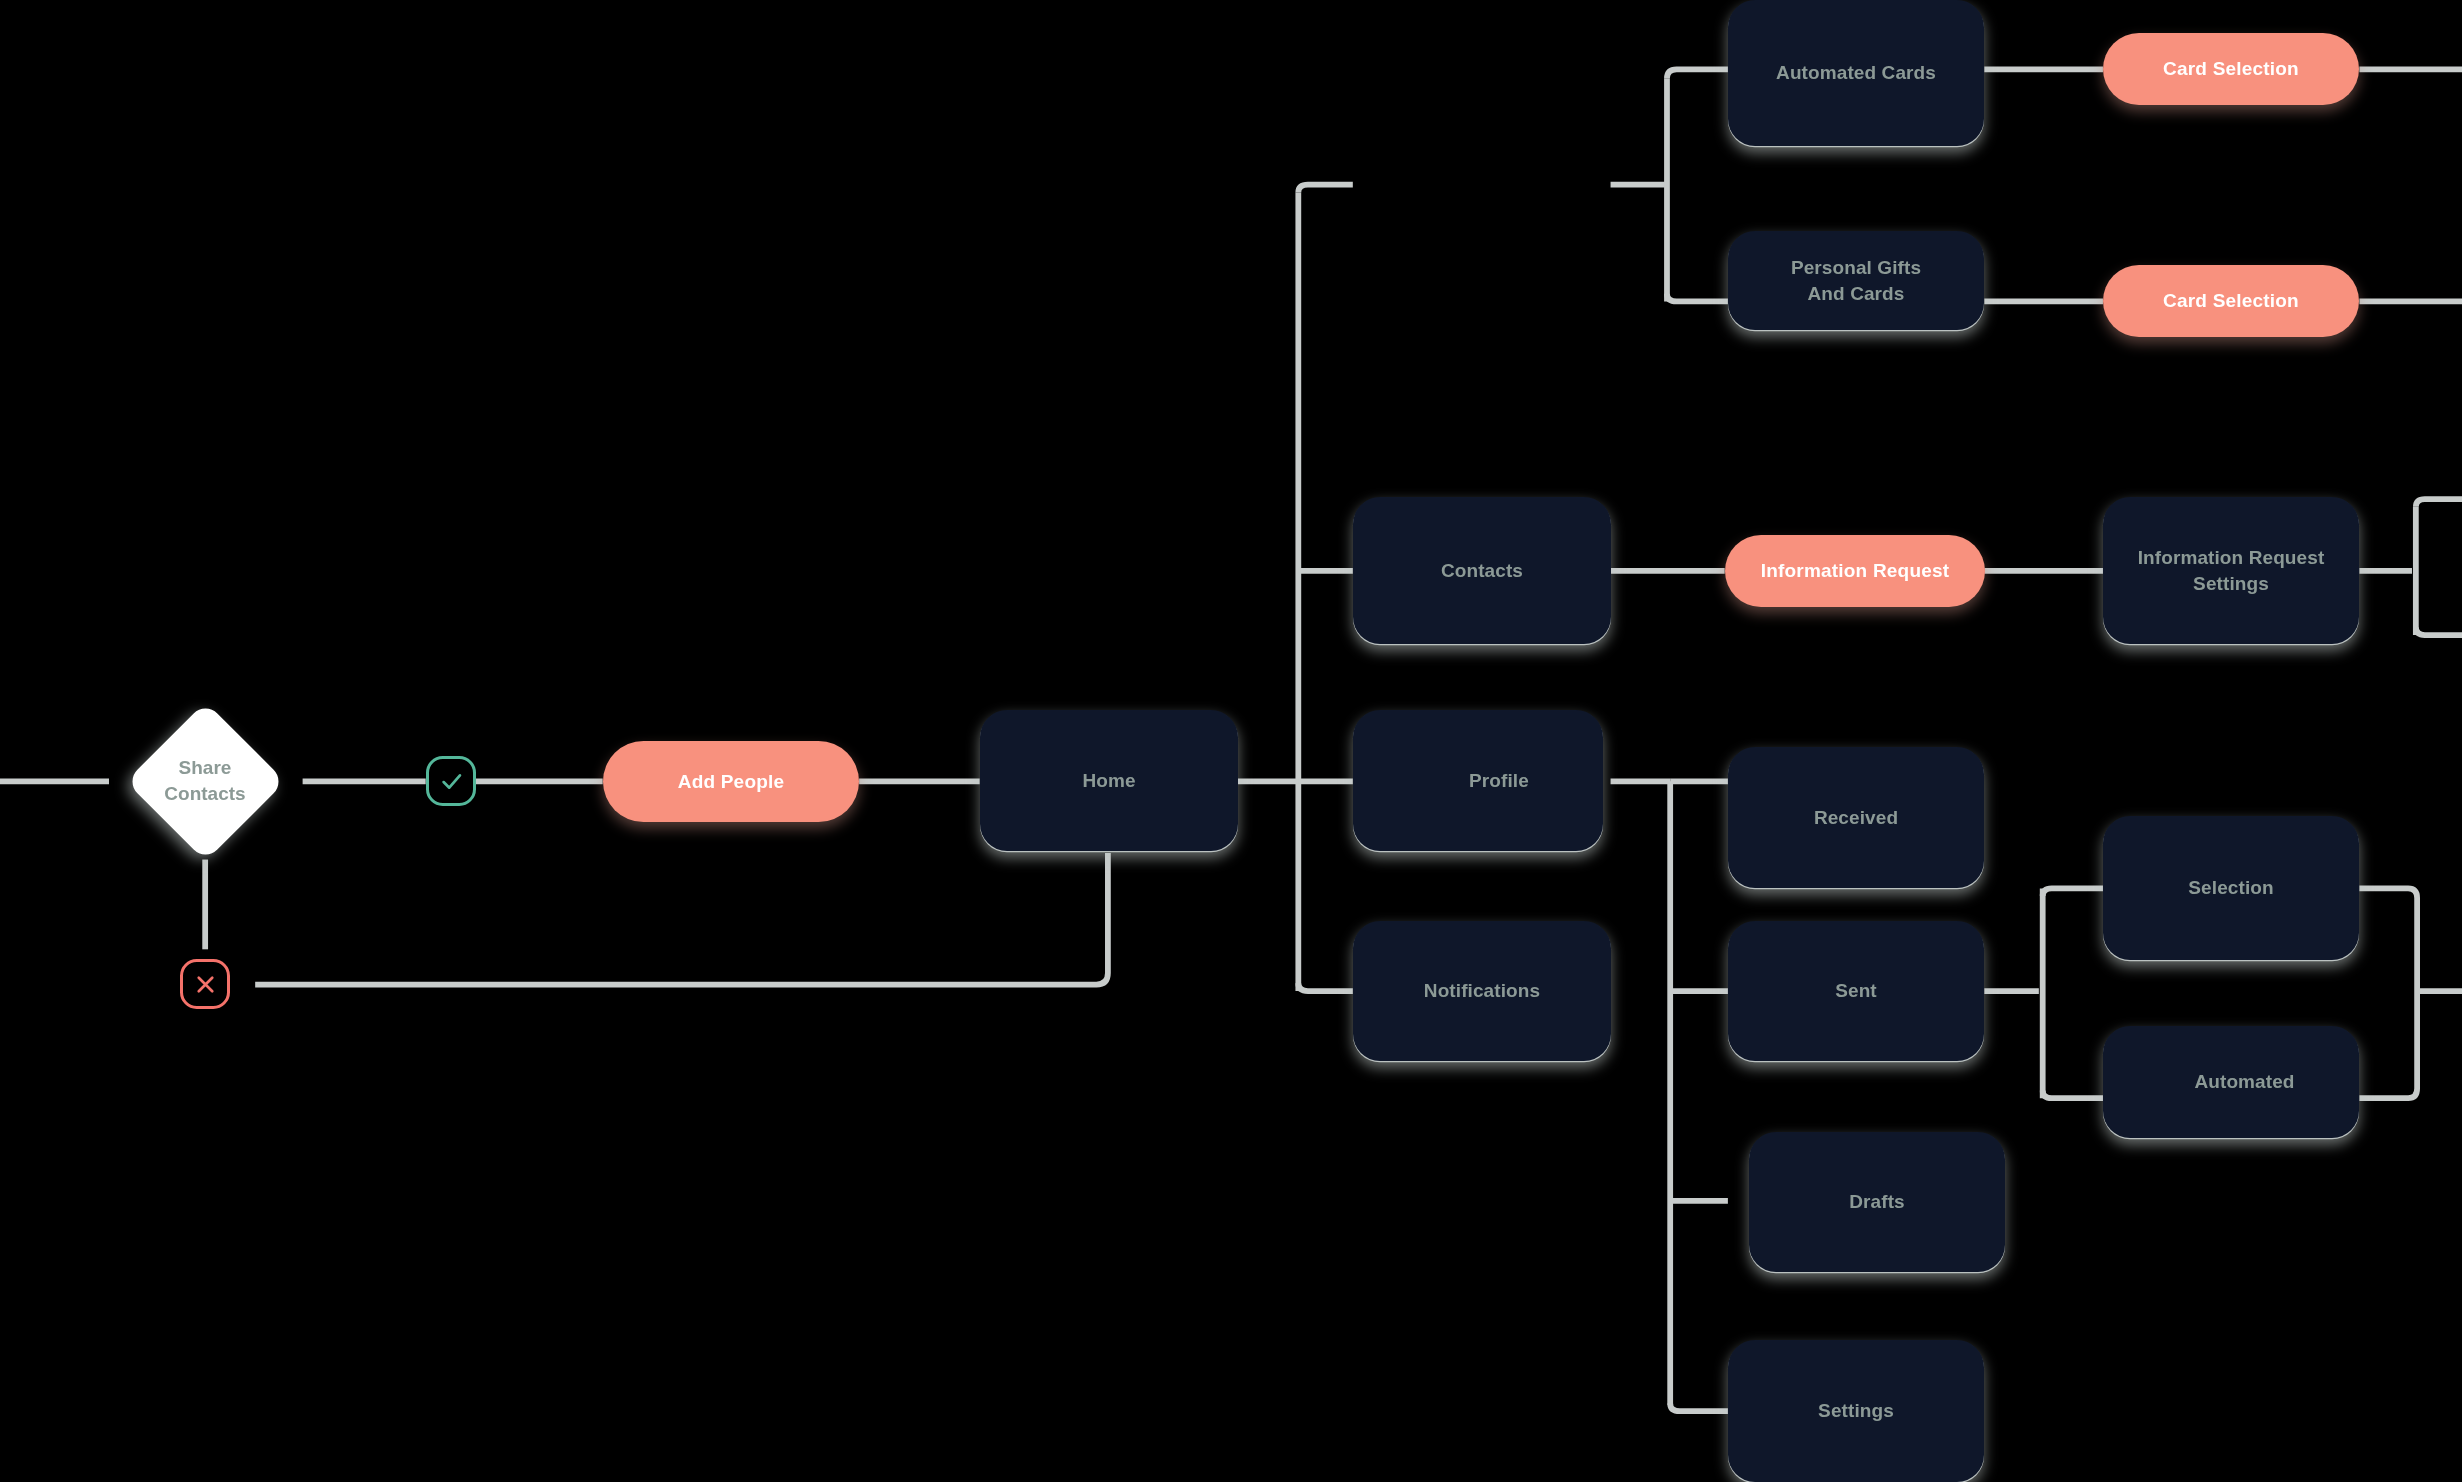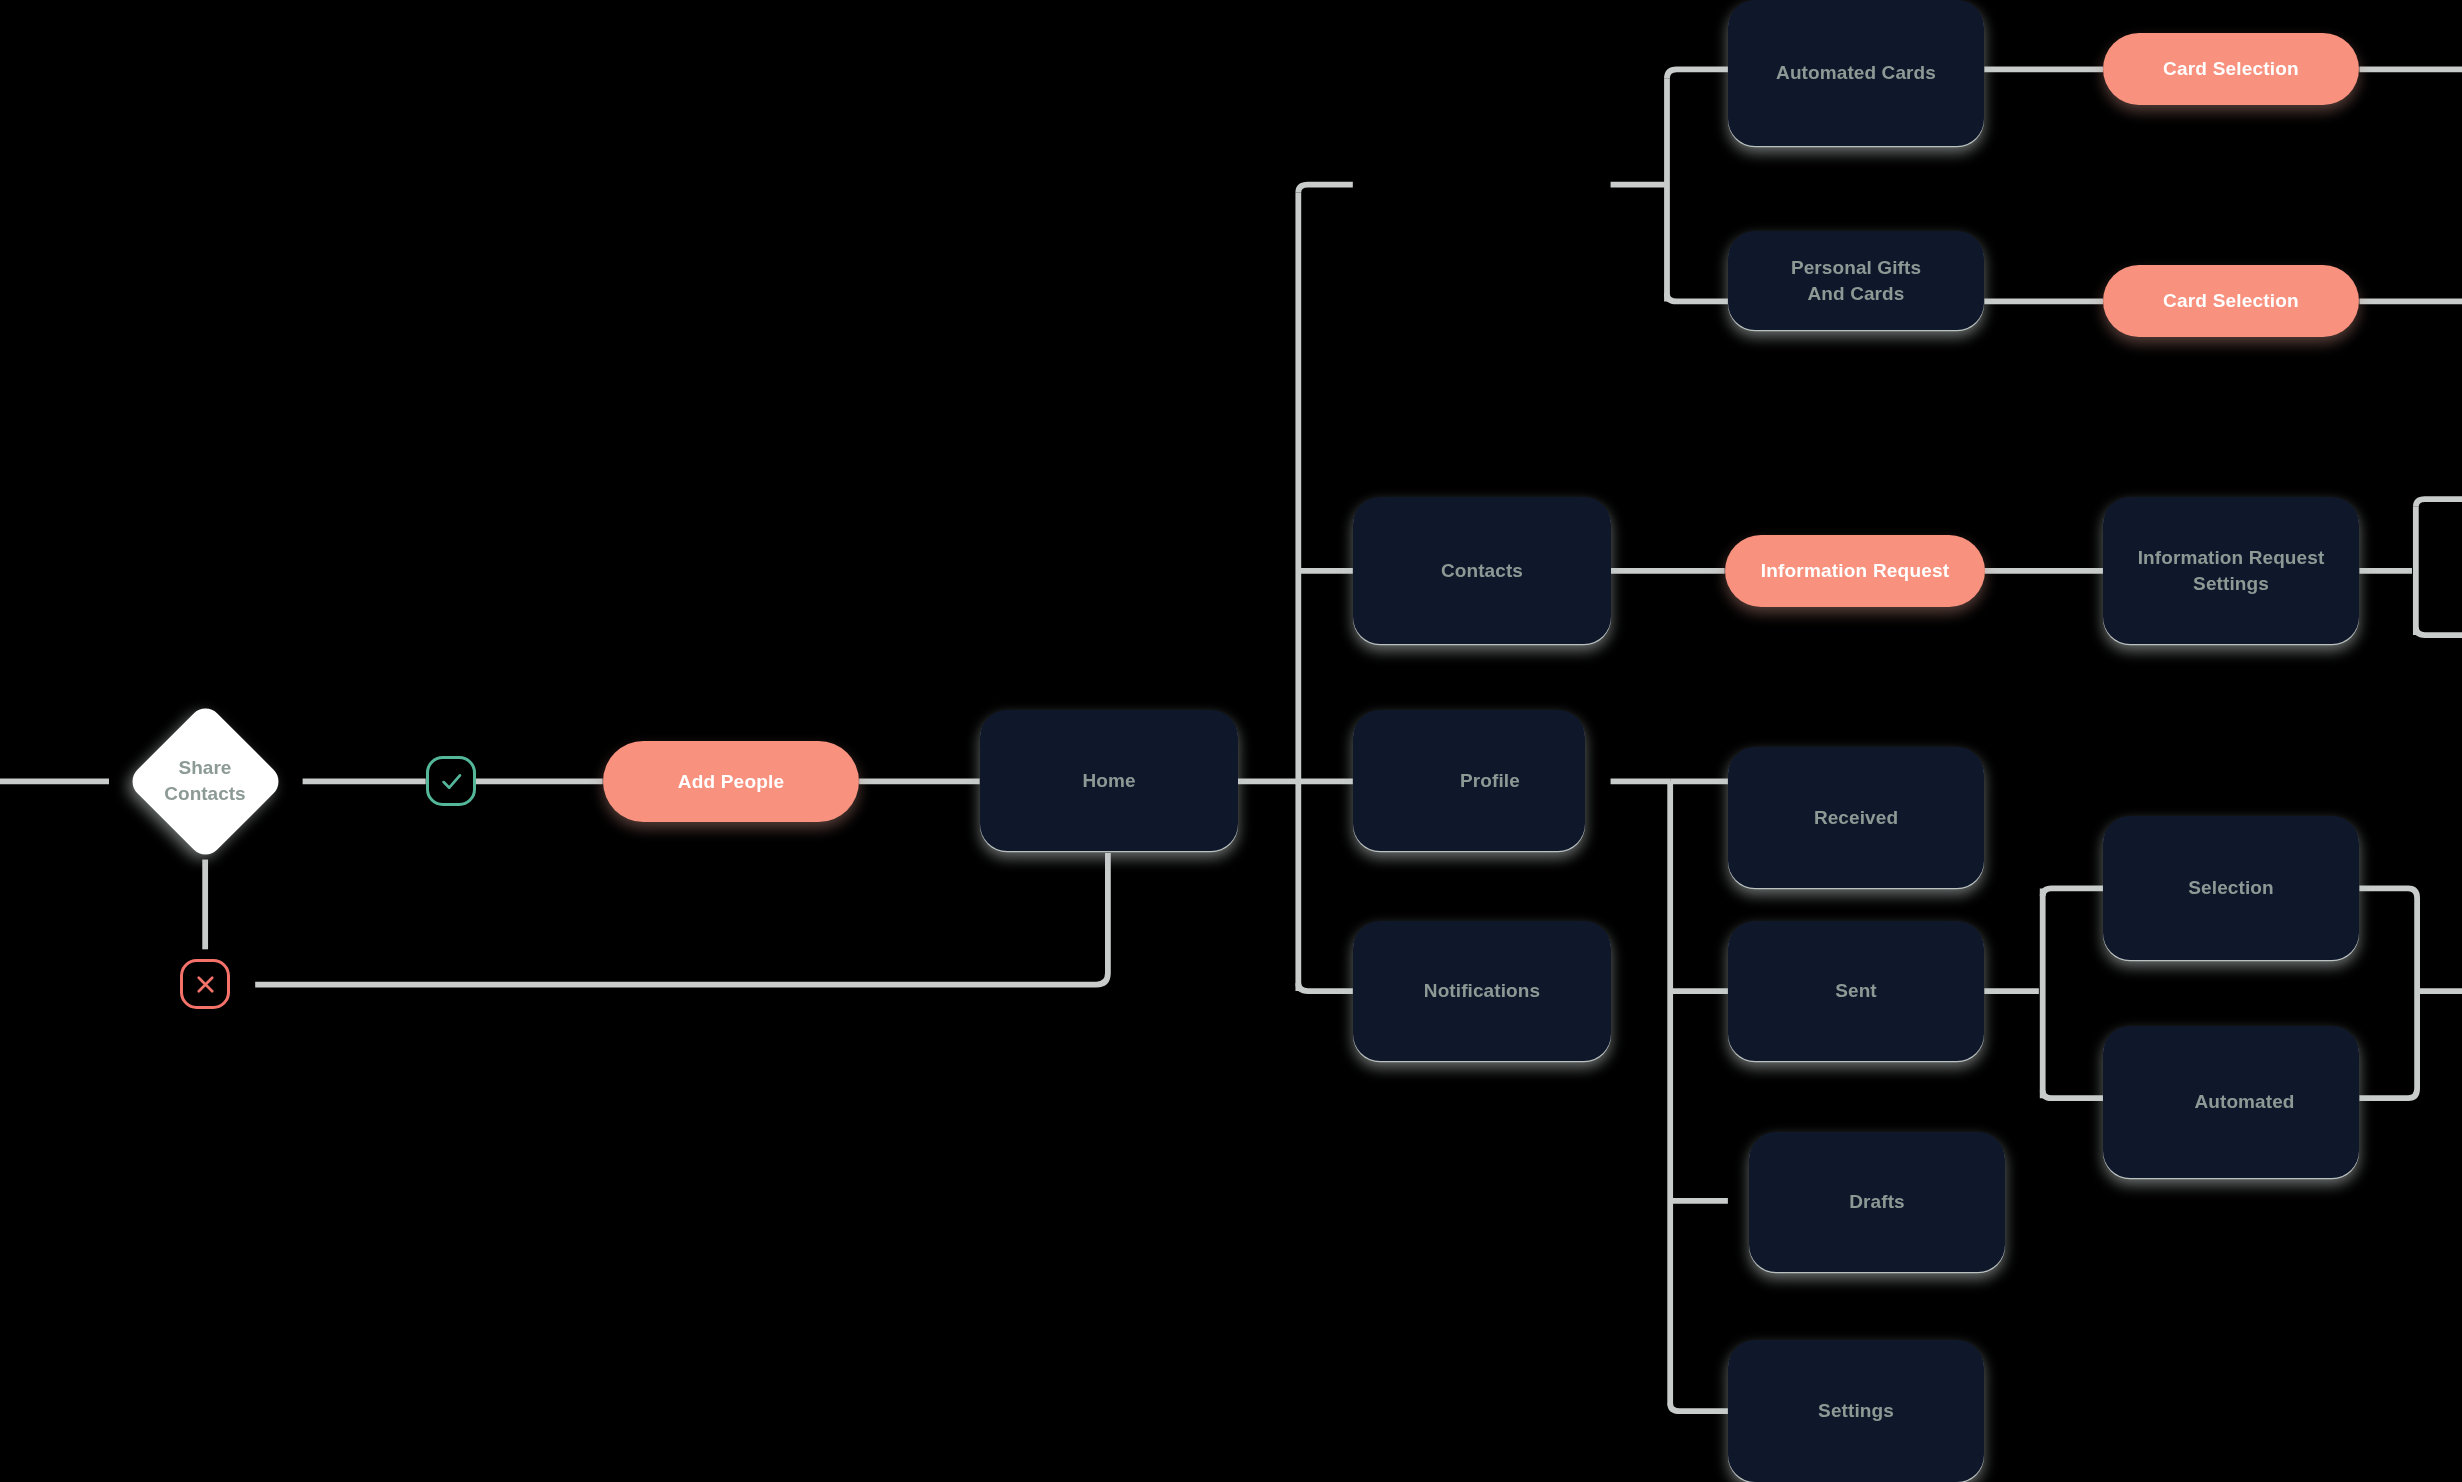--- a/index.html
+++ b/index.html
@@ -203,21 +203,21 @@
 
   <div class="node node-pill" style="left:1725px; top:535px; width:260px; height:72px;">
     <span class="node-label">Information Request</span>
   </div>
 
   <div class="node node-card" style="left:2103px; top:497px; width:256px; height:147px;">
     <span class="node-label">Information Request
 Settings</span>
   </div>
 
-  <div class="node node-card" style="left:1353px; top:710px; width:232px; height:141px;padding-left:42px;">
+  <div class="node node-card" style="left:1353px; top:710px; width:250px; height:141px;padding-left:42px;">
     <span class="node-label">Profile</span>
   </div>
 
   <div class="node node-card" style="left:1353px; top:921px; width:258px; height:140px;">
     <span class="node-label">Notifications</span>
   </div>
 
   <div class="node node-card" style="left:1728px; top:747px; width:256px; height:141px;justify-content:center;">
     <span class="node-label">Received</span>
   </div>
@@ -231,18 +231,18 @@
   </div>
 
   <div class="node node-card" style="left:1728px; top:1340px; width:256px; height:142px;">
     <span class="node-label">Settings</span>
   </div>
 
   <div class="node node-card" style="left:2103px; top:816px; width:256px; height:144px;">
     <span class="node-label">Selection</span>
   </div>
 
-  <div class="node node-card" style="left:2103px; top:1026px; width:256px; height:152px;padding-left:27px;">
+  <div class="node node-card" style="left:2103px; top:1026px; width:256px; height:112px;padding-left:27px;">
     <span class="node-label">Automated</span>
   </div>
 
 </div>
 
 
 </body></html>

